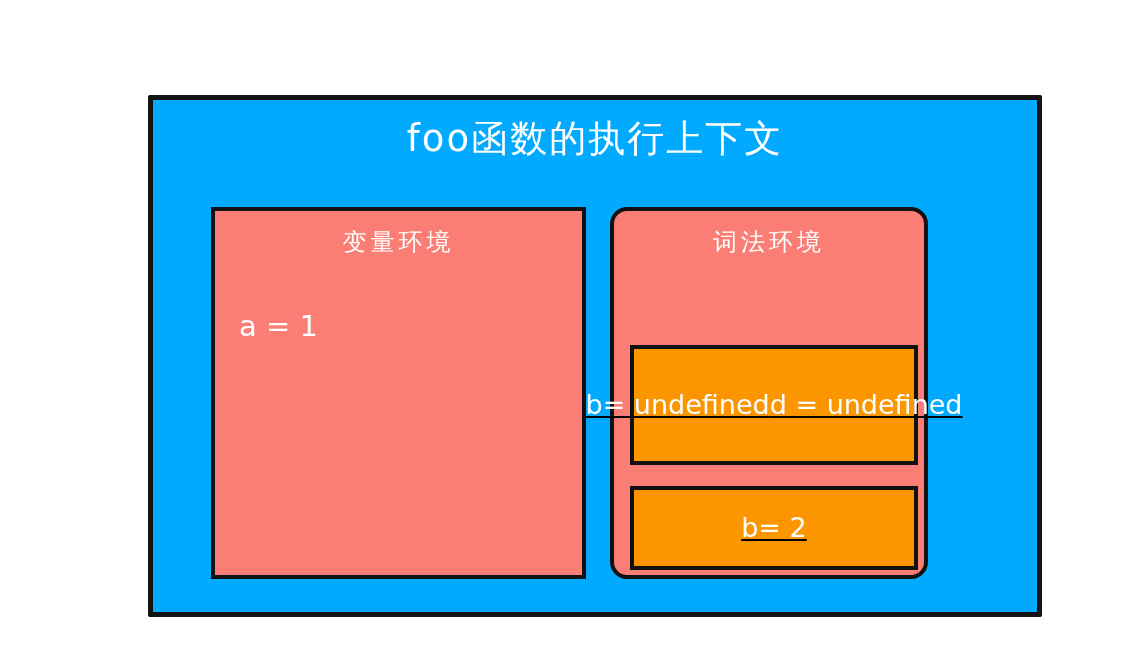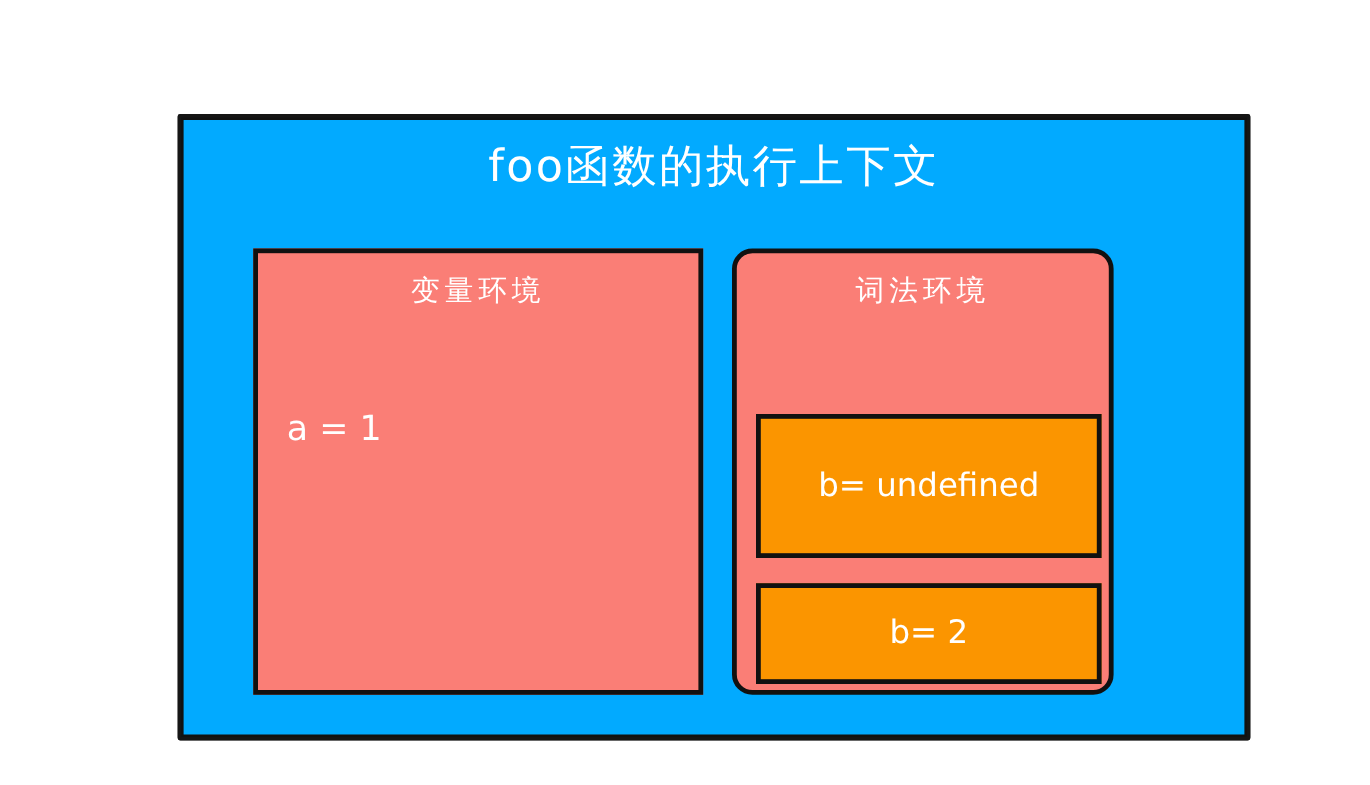--- a/index.html
+++ b/index.html
@@ -91,39 +91,39 @@
     position: absolute;
     left: 24px;
     top: 98px;
     right: 10px;
   }
   .var-line {
     color: #ffffff;
     font-size: 29px;
     line-height: 34px;
     white-space: nowrap;
-    margin-top: 31px;
   }
   .var-line.indent {
     padding-left: 8px;
     margin-top: 50px;
   }
 
   
   .lex-block {
     position: absolute;
     background: #FB9500;
     border: 4px solid #111111;
     box-sizing: border-box;
     left: 16px;
     width: 288px;
     display: flex;
     flex-direction: row;
     align-items: center;
     justify-content: center;
+    text-decoration: underline;
   }
   #lex-block-hoisted {
     top: 134px;
     height: 120px;
   }
   #lex-block-assigned {
     top: 275px;
     height: 84px;
   }
   .lex-line {
@@ -148,20 +148,21 @@
       <div class="var-line">a = 1</div>
     </div>
   </div>
 
   <div class="env-panel" id="lexical-environment-panel">
 
     <div class="env-title">词法环境</div>
 
     <div class="lex-block" id="lex-block-hoisted">
       <div class="lex-line">b= undefined</div>
+      <div class="lex-line">d = undefined</div>
     </div>
 
     <div class="lex-block" id="lex-block-assigned">
       <div class="lex-line">b= 2</div>
     </div>
   </div>
 
 </div>
 
 </body></html>

